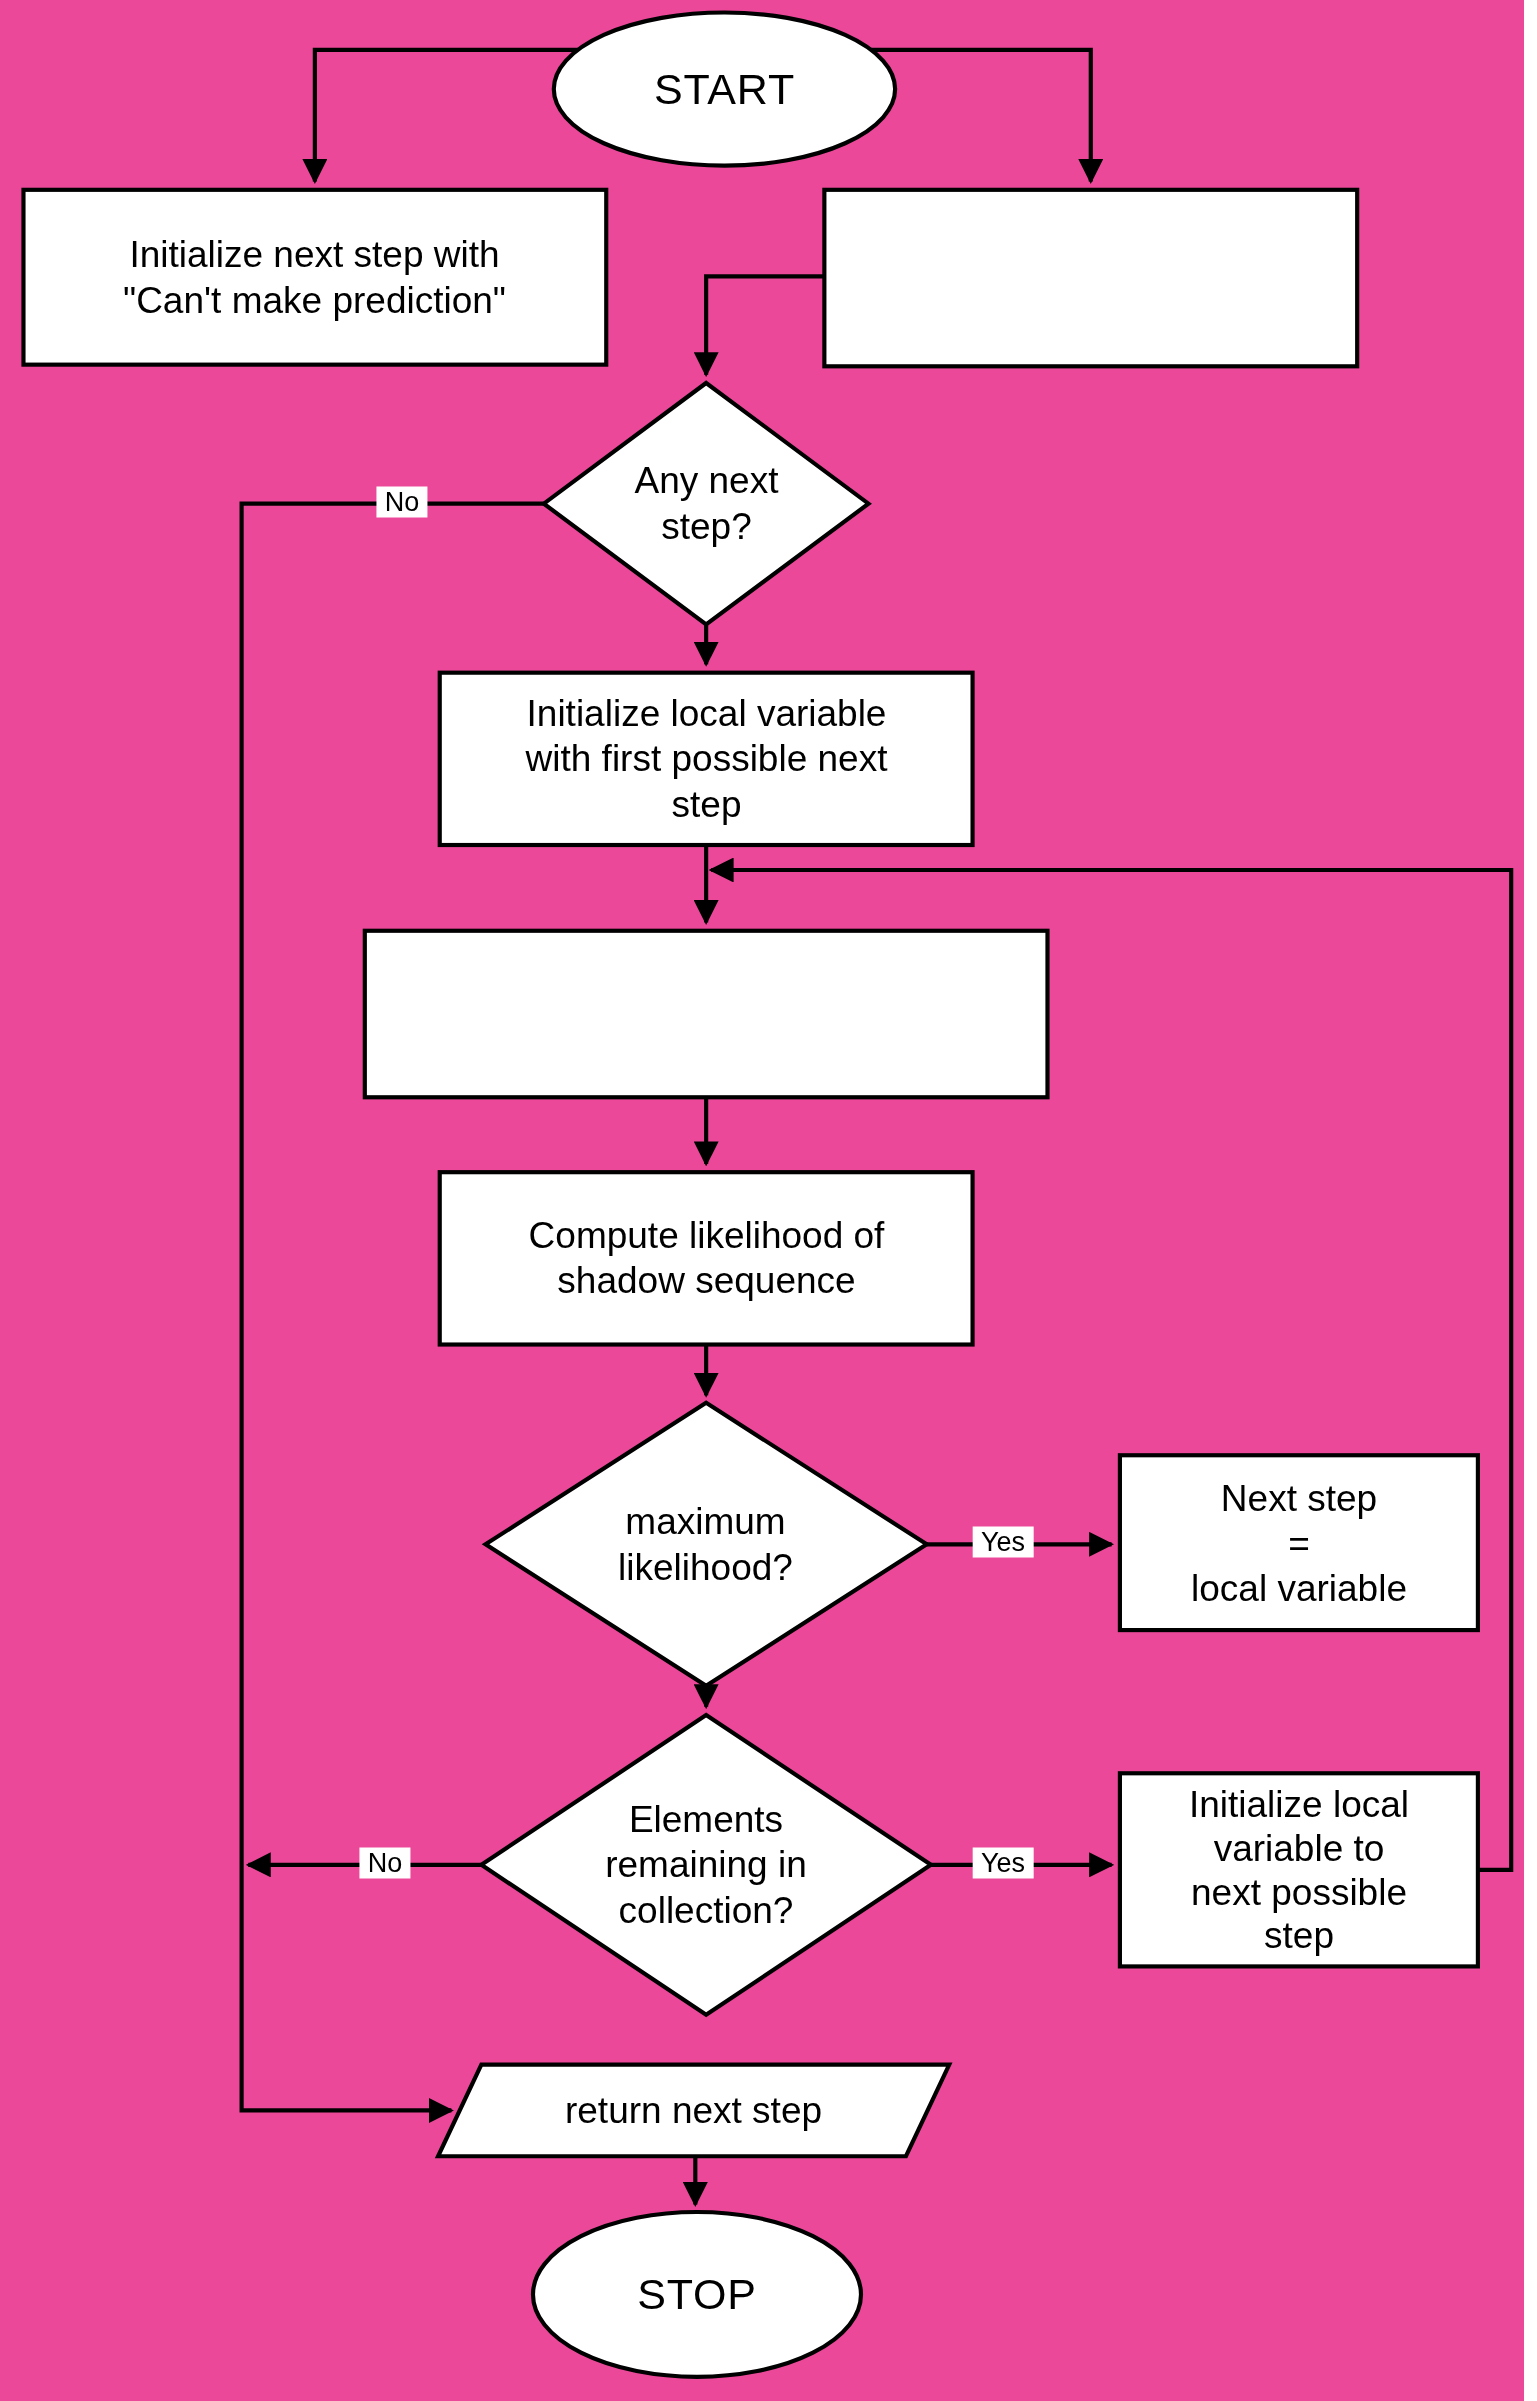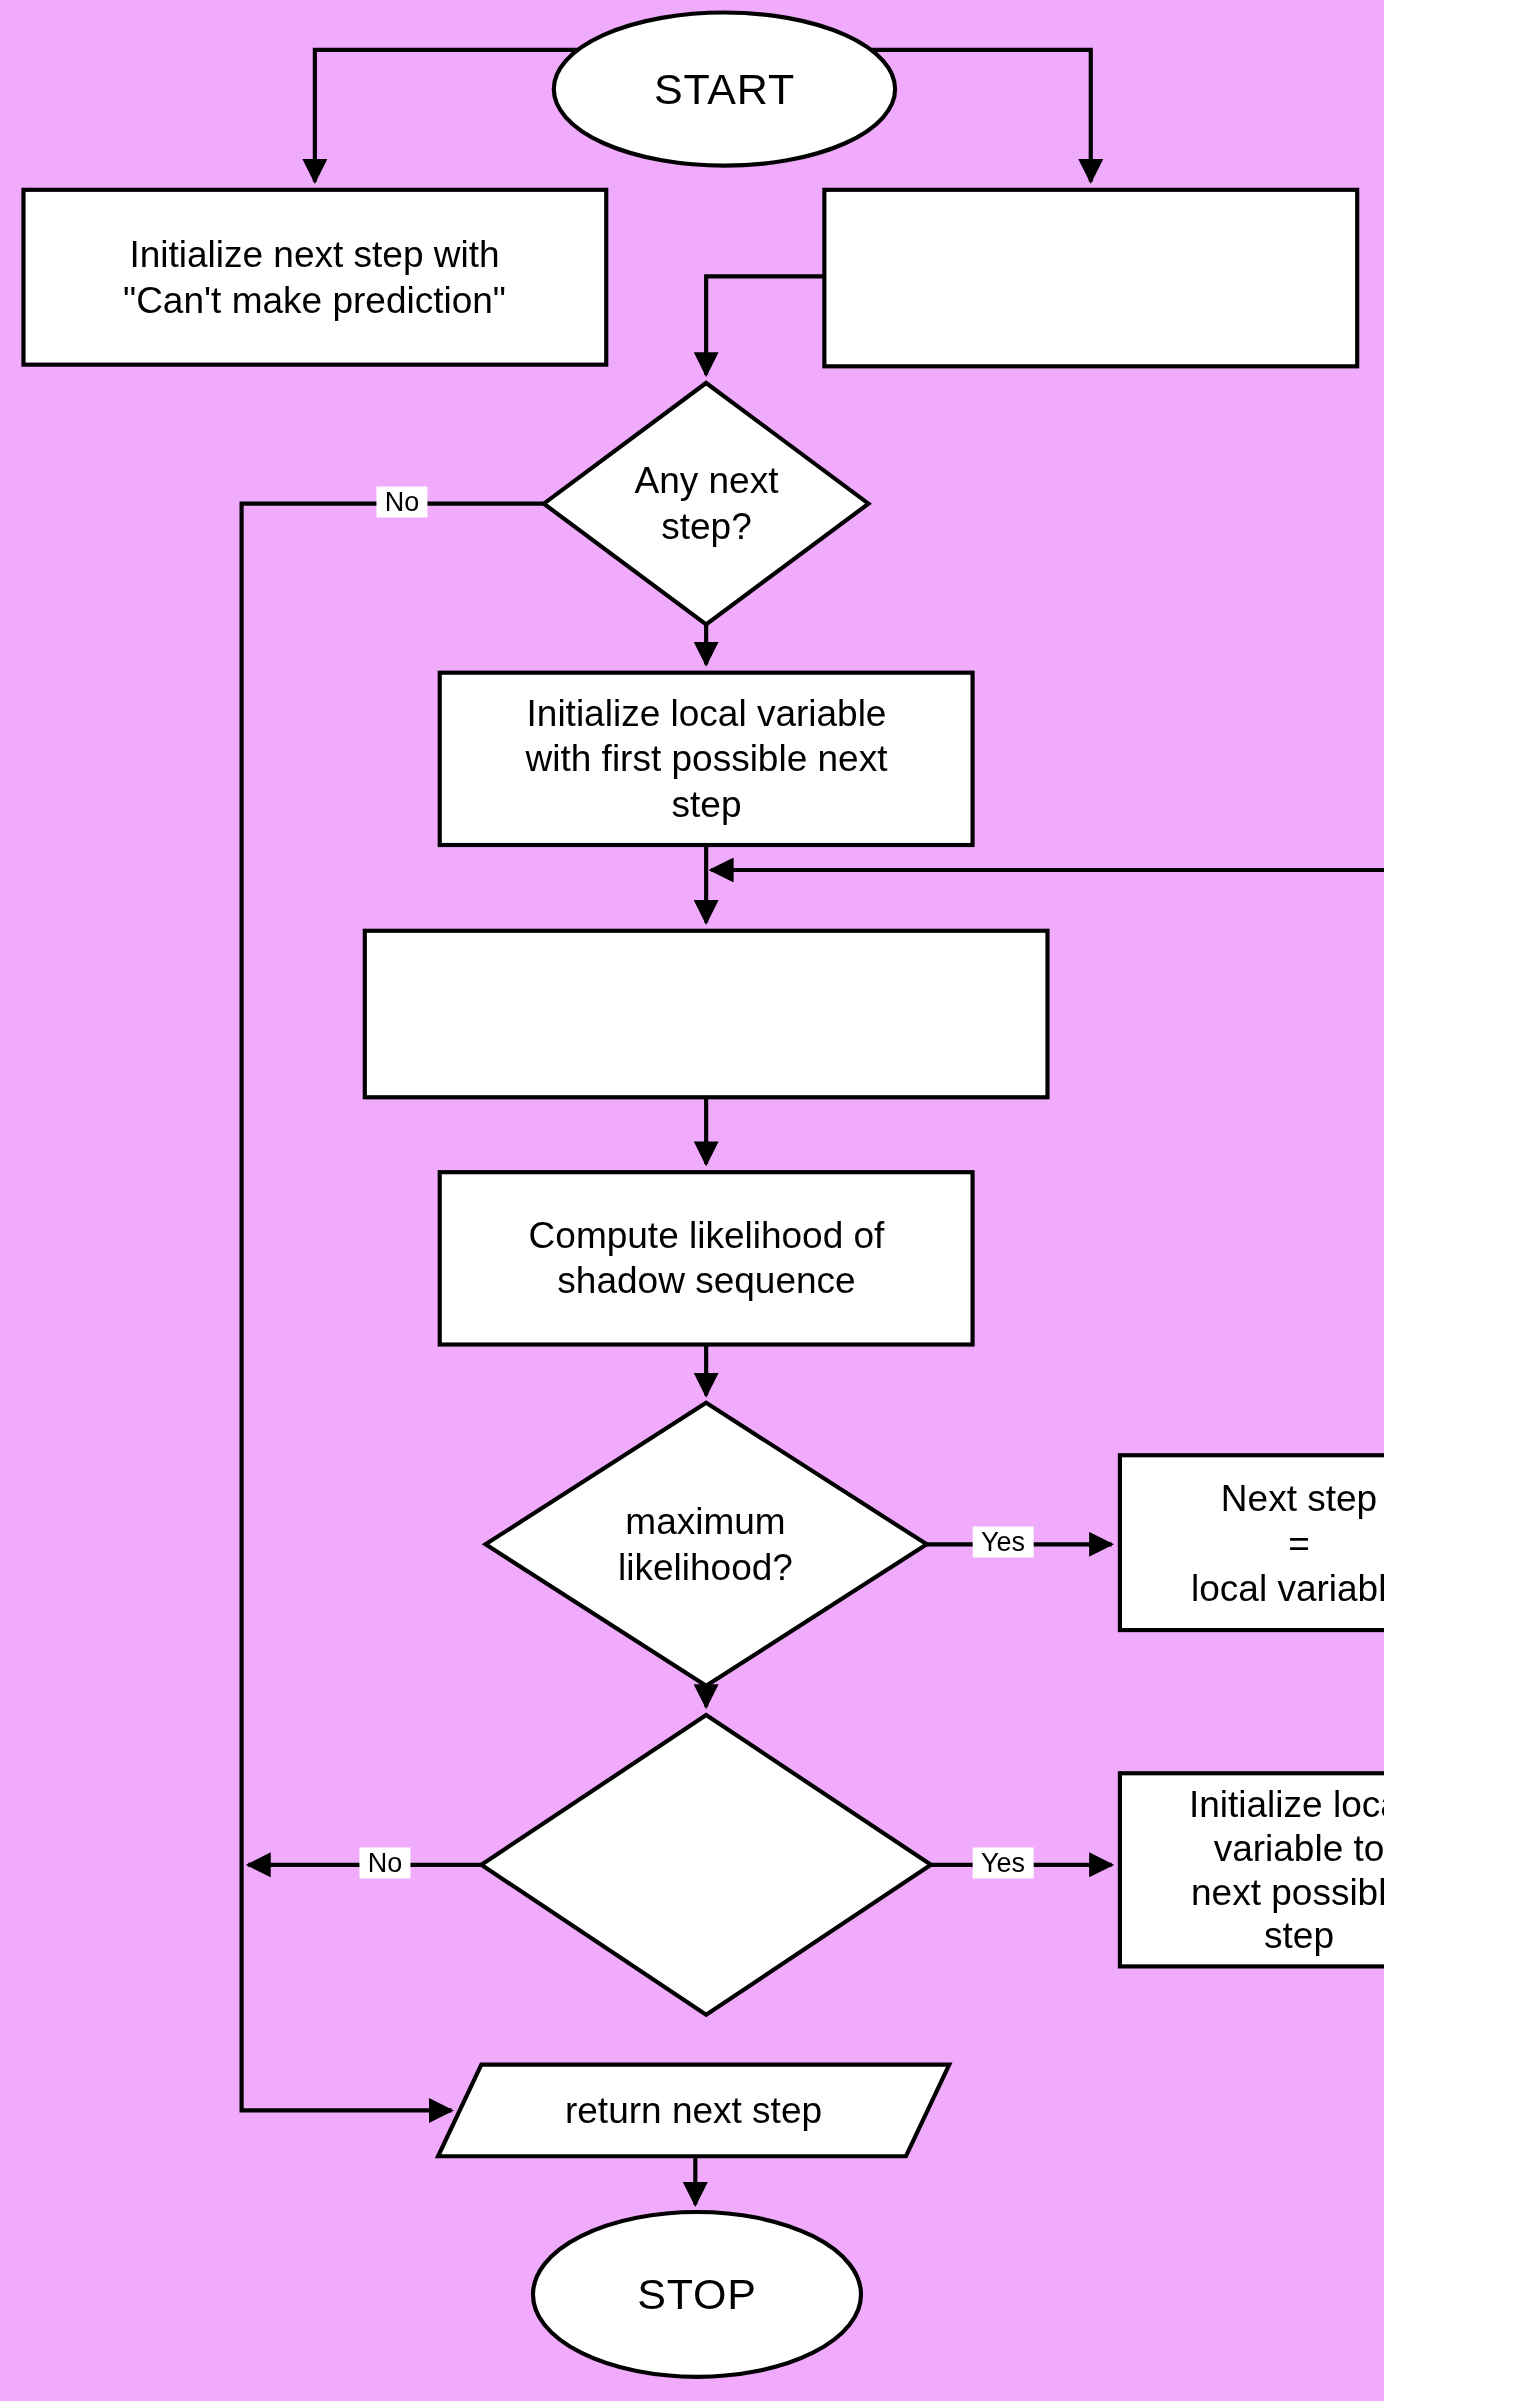--- a/index.html
+++ b/index.html
@@ -1,22 +1,22 @@
 <!DOCTYPE html>
 <html style="font-size:13.3px"><head>
 <meta charset="utf-8">
 <style>
   * { box-sizing: border-box; }
   html, body { margin: 0; padding: 0; background: #ffffff; }
   body { font-family: "Liberation Sans", sans-serif; color: #000; }
   .canvas {
     position: relative;
-    width: 1384px;
+    width: 1524px;
     height: 2401px;
-    background: #f0abfc;
+    background: #ec4899;
     overflow: hidden;
   }
   .canvas svg { position: absolute; left: 0; top: 0; }
   .edge { fill: none; stroke: #000; stroke-width: 5; }
   .shape { fill: #ffffff; stroke: #000; stroke-width: 5; }
   .node-label {
     position: absolute;
     display: flex;
     align-items: center;
     justify-content: center;
@@ -101,20 +101,23 @@
   <div class="node-label" style="left:440px; top:1172px; width:533px; height:172px;">Compute likelihood of
 shadow sequence</div>
 
   <div class="node-label" style="left:485px; top:1403px; width:441px; height:283px;">maximum
 likelihood?</div>
 
   <div class="node-label" style="left:1120px; top:1456px; width:358px; height:175px;">Next step
 =
 local variable</div>
 
+  <div class="node-label" style="left:481px; top:1715px; width:450px; height:300px;">Elements
+remaining in
+collection?</div>
 
   <div class="node-label" style="left:1120px; top:1774px; width:358px; height:193px; line-height:1.18;">Initialize local
 variable to
 next possible
 step</div>
 
   <div class="node-label terminator-label" style="left:533px; top:2212px; width:328px; height:165px;">STOP</div>
 
   <div class="node-label" style="left:438px; top:2065px; width:511px; height:92px;">return next step</div>
 

